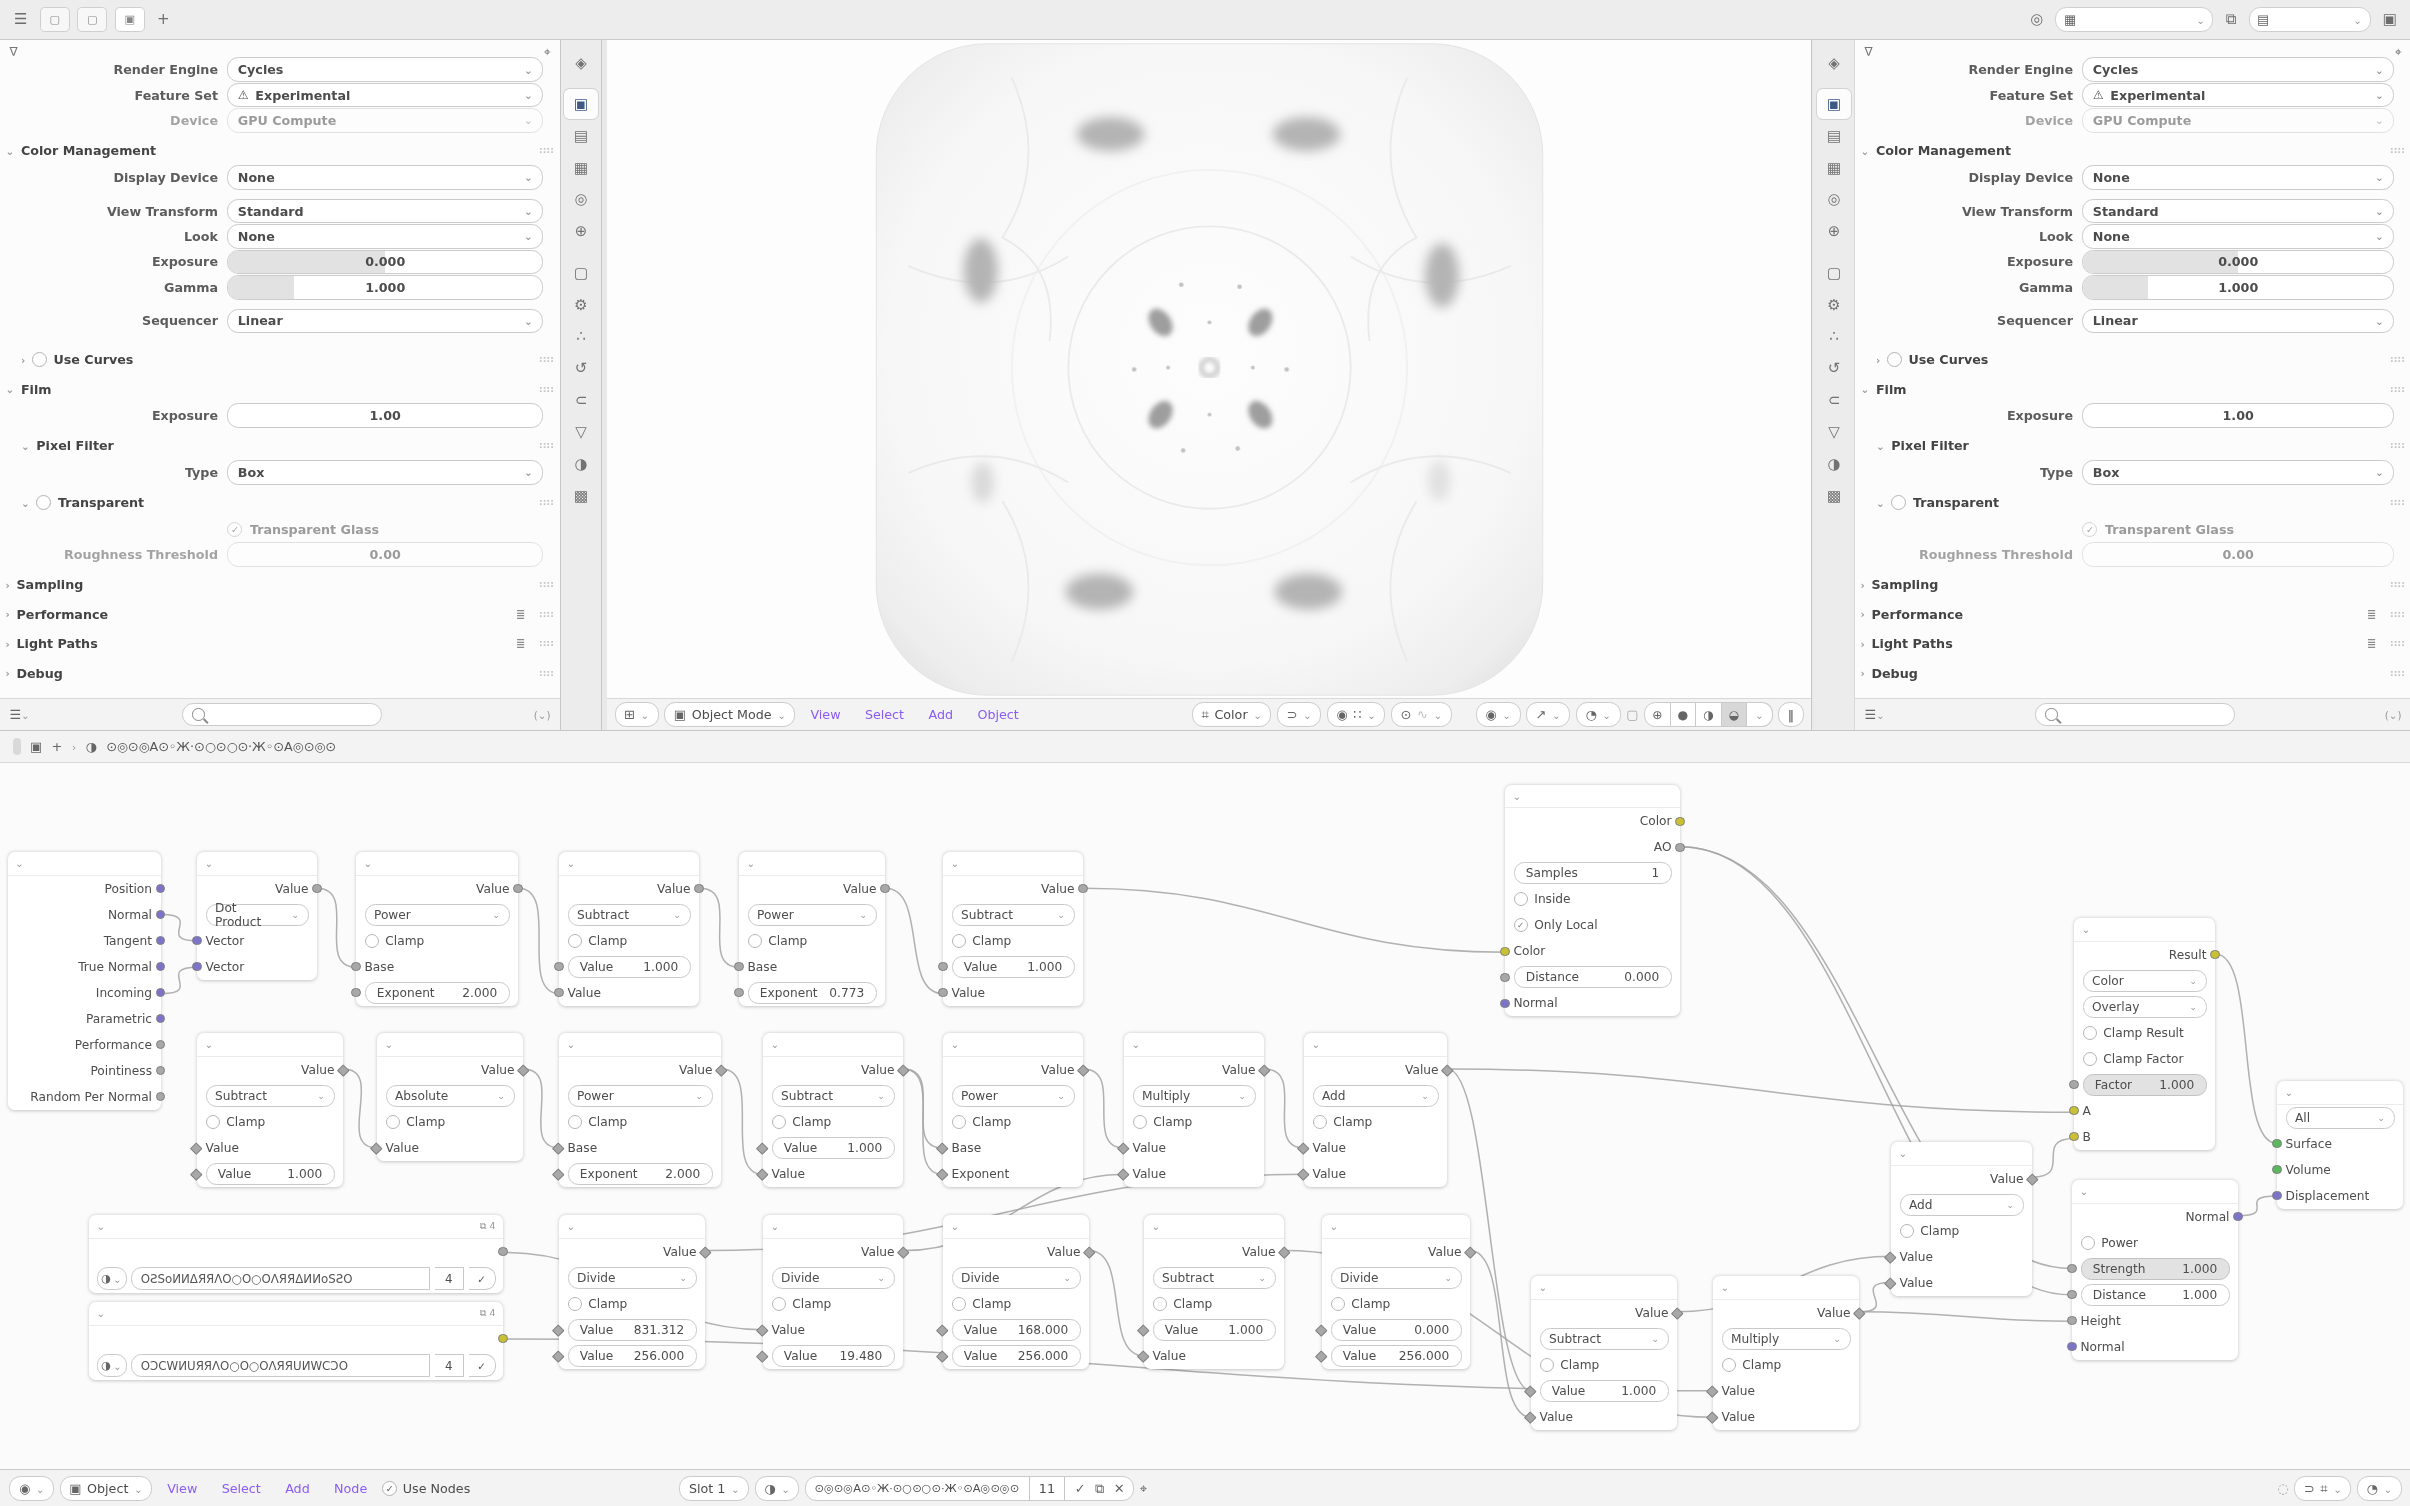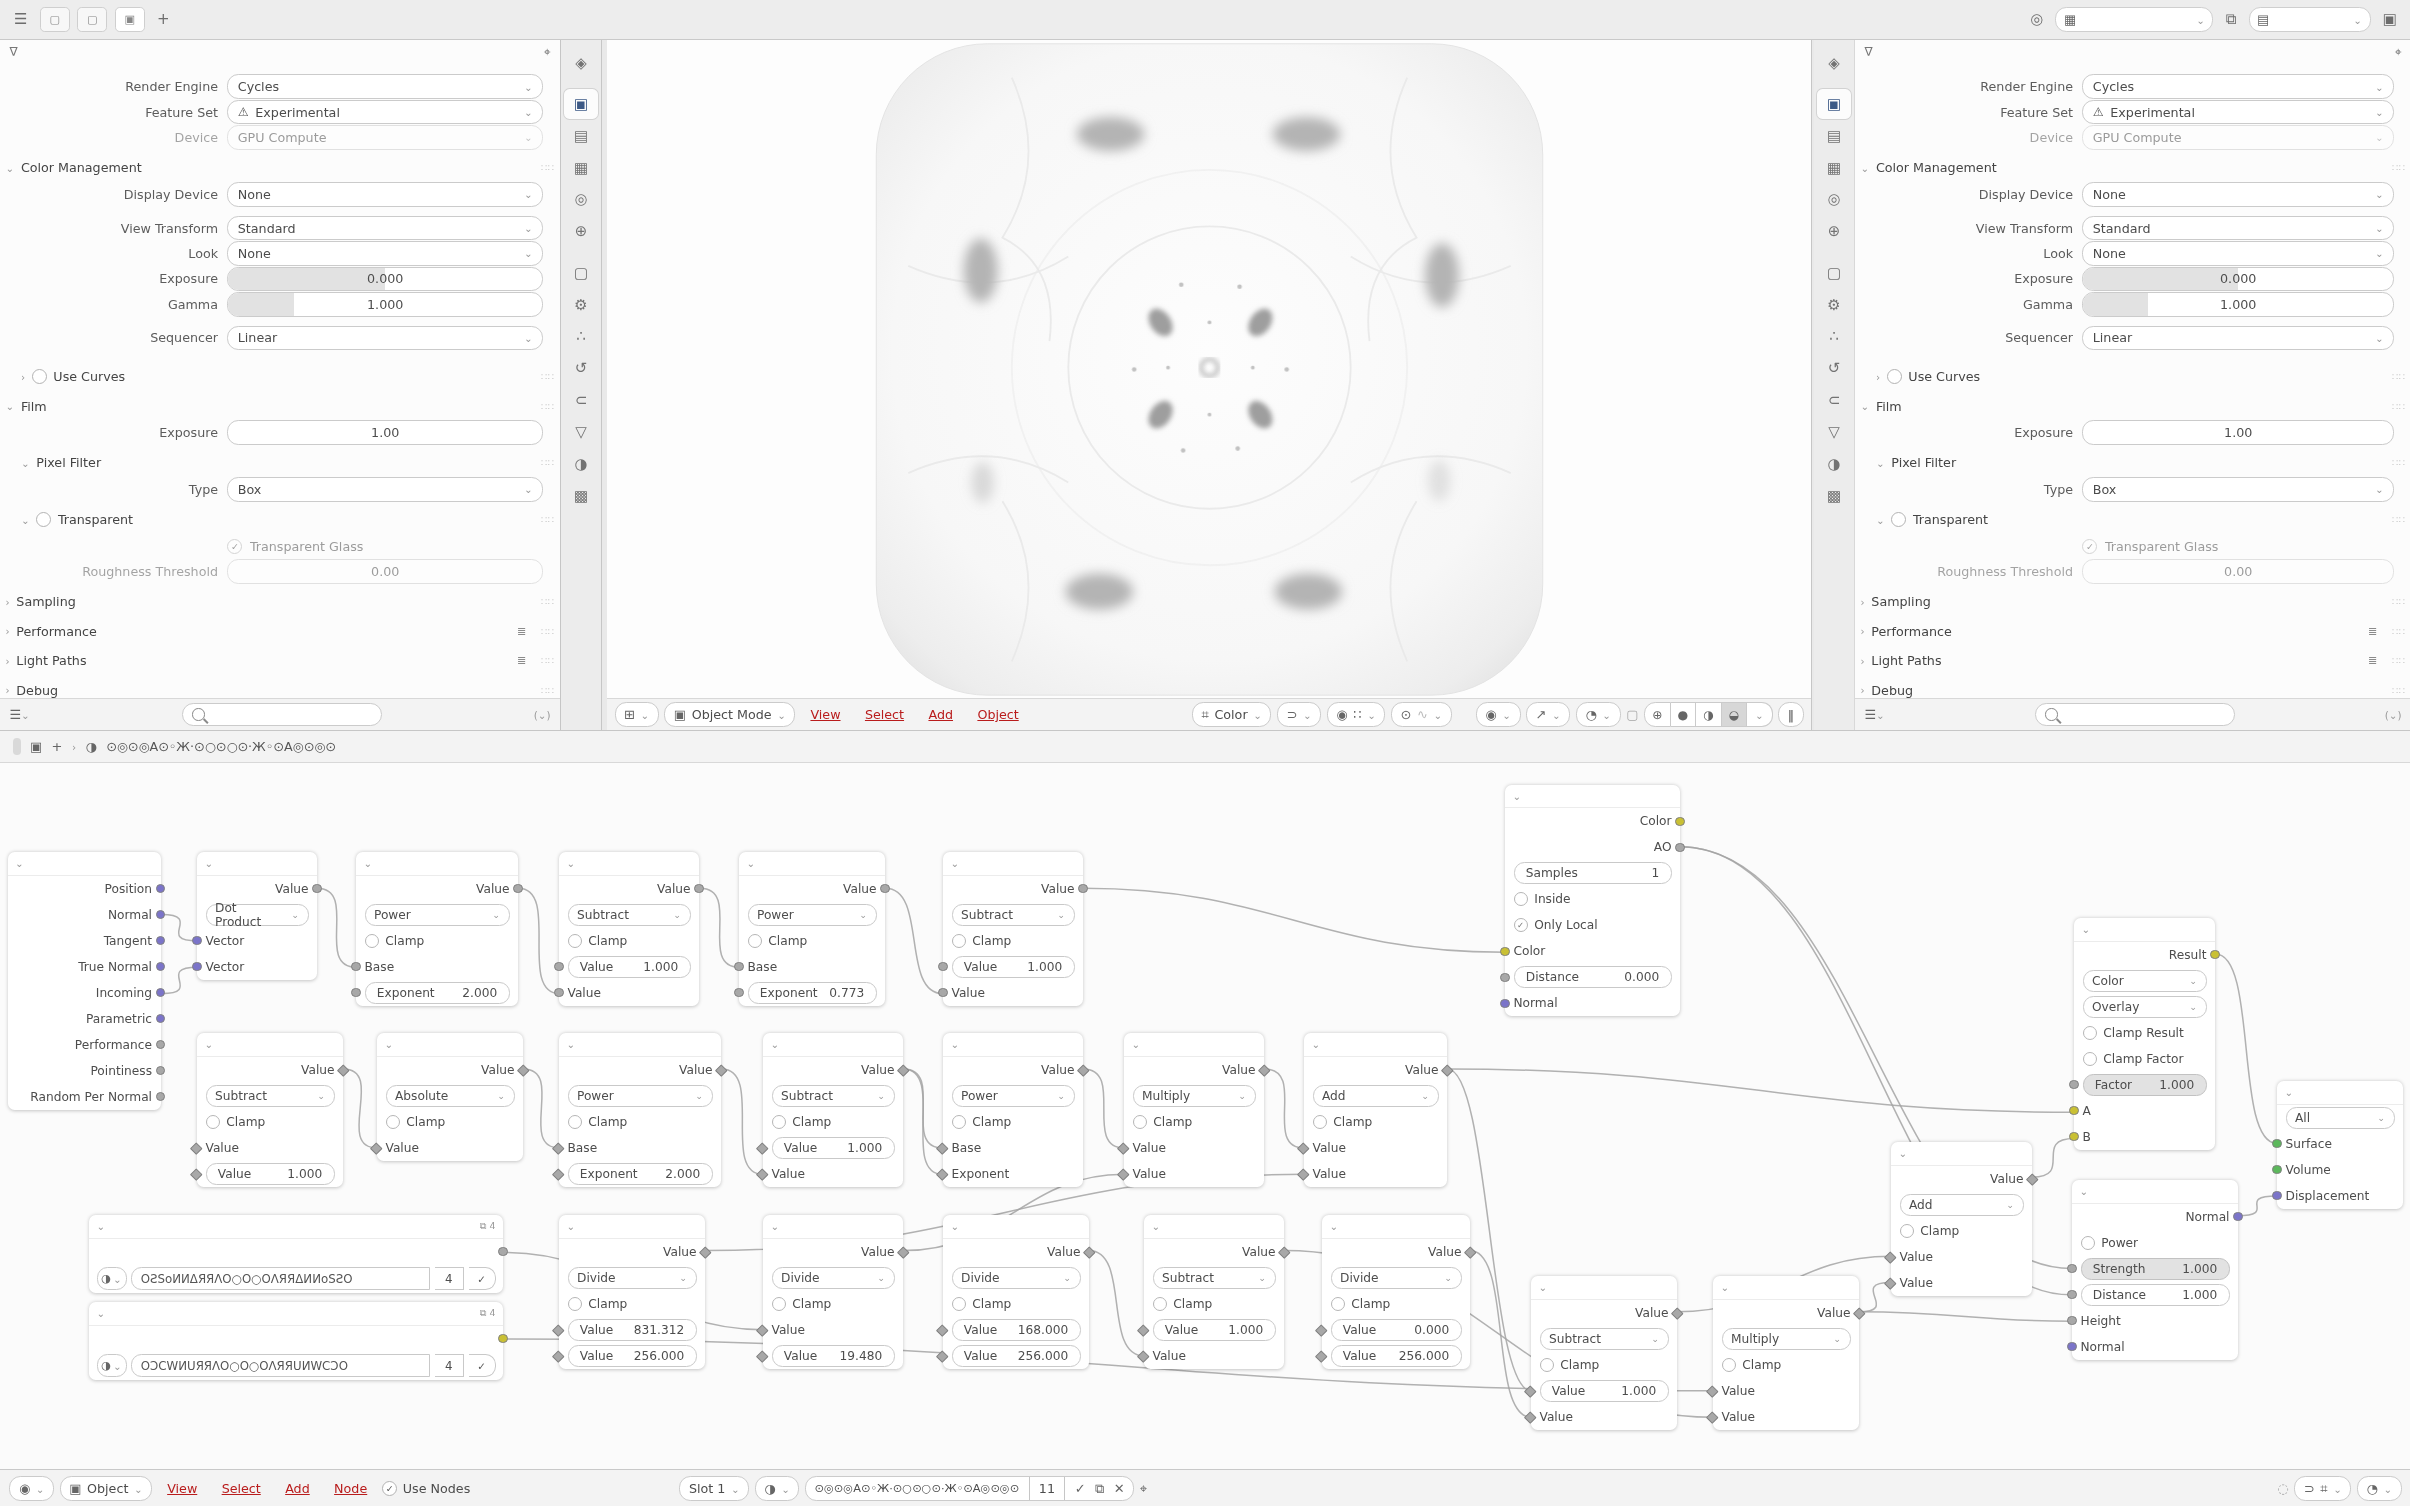--- a/index.html
+++ b/index.html
@@ -17,21 +17,21 @@
   .tfield{height:22.6px;background:#fff;border:0.9px solid #cfcfcf;border-radius:11.3px;display:flex;
     align-items:center;padding:0 7.5px;gap:5.6px;color:#777;font-size:11.3px;}
   .chev{color:#999;font-size:10.4px;}
   .pill{background:#fff;border:0.9px solid #cbcbcb;border-radius:11.3px;}
   .mag{width:10.4px;height:10.4px;border:1.5px solid #8a8a8a;border-radius:50%;position:relative;display:inline-block;}
   .mag::after{content:"";position:absolute;width:5.6px;height:1.5px;background:#8a8a8a;
     transform:rotate(45deg);right:-4.7px;bottom:-1.9px;}
   
   .props-area{top:40px;height:690px;background:#fcfcfc;border-right:0.9px solid #c6c6c6;box-sizing:border-box;}
   .props-head{height:24.5px;display:flex;align-items:center;padding:0 9.4px;gap:7.5px;color:#777;font-size:12.2px;}
-  .props-body{position:absolute;top:27px;bottom:32px;overflow:hidden;width:100%;}
+  .props-body{position:absolute;top:10px;bottom:32px;overflow:hidden;width:100%;font-weight:bold;}
   .props-footer{position:absolute;bottom:0;height:32px;left:0;right:0;background:#f3f3f3;
     border-top:0.9px solid #d8d8d8;display:flex;align-items:center;padding:0 9.4px;gap:9.4px;box-sizing:border-box;}
   .search-pill{flex:0 0 179px;height:21px;margin:0 auto;display:flex;align-items:center;gap:6.6px;padding:0 9.4px;}
   .prow{height:22.6px;margin:2.8px 0;display:flex;align-items:center;}
   .plabel{width:218px;text-align:right;padding-right:9.4px;font-size:12.7px;color:#5c5c5c;flex:none;}
   .pctl{flex:1;margin-right:17px;height:22.6px;position:relative;display:flex;align-items:center;}
   .pselect{flex:1;height:22.6px;display:flex;align-items:center;padding:0 9.4px;font-size:12.7px;color:#4c4c4c;gap:6.6px;}
   .pselect .chev{margin-left:auto;}
   .pslider,.pfield{flex:1;height:22.6px;position:relative;overflow:hidden;}
   .pslider .fill{position:absolute;left:0;top:0;bottom:0;background:#e2e2e2;}
@@ -47,21 +47,21 @@
     display:flex;flex-direction:column;align-items:center;padding-top:7.5px;gap:1.9px;}
   .tabitem{width:34px;height:30px;display:flex;align-items:center;justify-content:center;
     color:#737373;font-size:15px;border-radius:5.6px;}
   .tabitem.active{background:#fcfcfc;color:#3d5a86;box-shadow:0 0 0 0.9px #d2d2d2;}
   
   #viewport{left:607px;top:40px;width:1205px;height:690px;background:#fdfdfd;border-right:0.9px solid #c6c6c6;box-sizing:border-box;}
   #vp-canvas{position:absolute;left:0;top:0;right:0;bottom:32px;overflow:hidden;}
   .vp-header{position:absolute;left:0;right:0;bottom:0;height:32px;background:#f3f3f3;border-top:0.9px solid #d8d8d8;
     display:flex;align-items:center;padding:0 7.5px;gap:5.6px;box-sizing:border-box;font-size:12.7px;color:#4c4c4c;}
   .hbtn{height:22.6px;display:flex;align-items:center;gap:5.6px;padding:0 8.5px;font-size:12.7px;color:#4c4c4c;}
-  .hmenu{padding:0 9.4px;color:#b91c1c;text-decoration:underline;}
+  .hmenu{padding:0 9.4px;color:#8b5cf6;}
   .hicon{color:#666;font-size:13px;}
   .seg{display:flex;align-items:center;height:22.6px;}
   .seg .segbtn{width:24.5px;height:22.6px;display:flex;align-items:center;justify-content:center;background:#fff;
     border:0.9px solid #cbcbcb;border-left:none;color:#666;font-size:12.2px;}
   .seg .segbtn:first-child{border-left:0.9px solid #cbcbcb;border-radius:11.3px 0 0 11.3px;}
   .seg .segbtn.rounded-r{border-radius:0 11.3px 11.3px 0;}
   .seg .segbtn.active{background:#d7d7d7;}
   
   #ne-header{left:0;top:730px;width:2411px;height:33px;background:#f3f3f3;border-top:0.9px solid #c6c6c6;
     border-bottom:0.9px solid #d8d8d8;display:flex;align-items:center;gap:9.4px;padding:0 13px;box-sizing:border-box;

